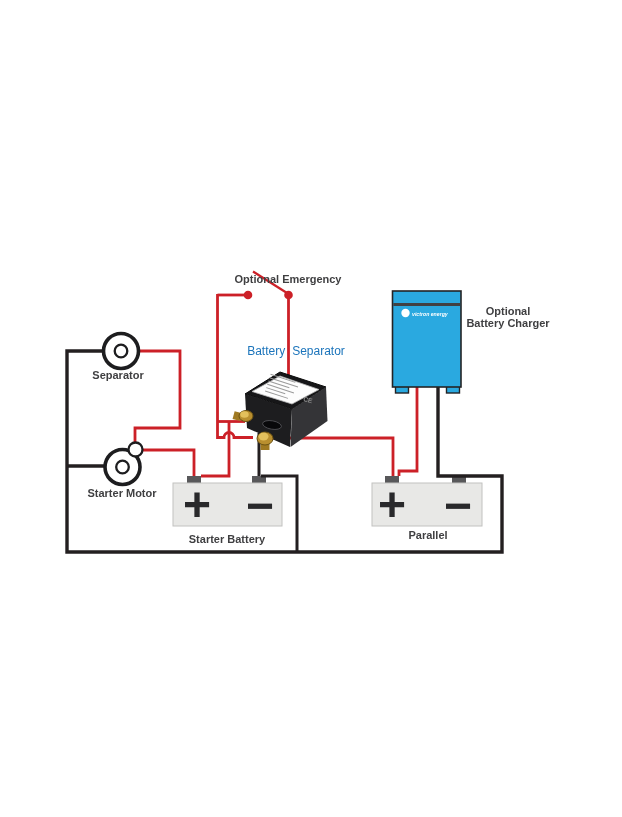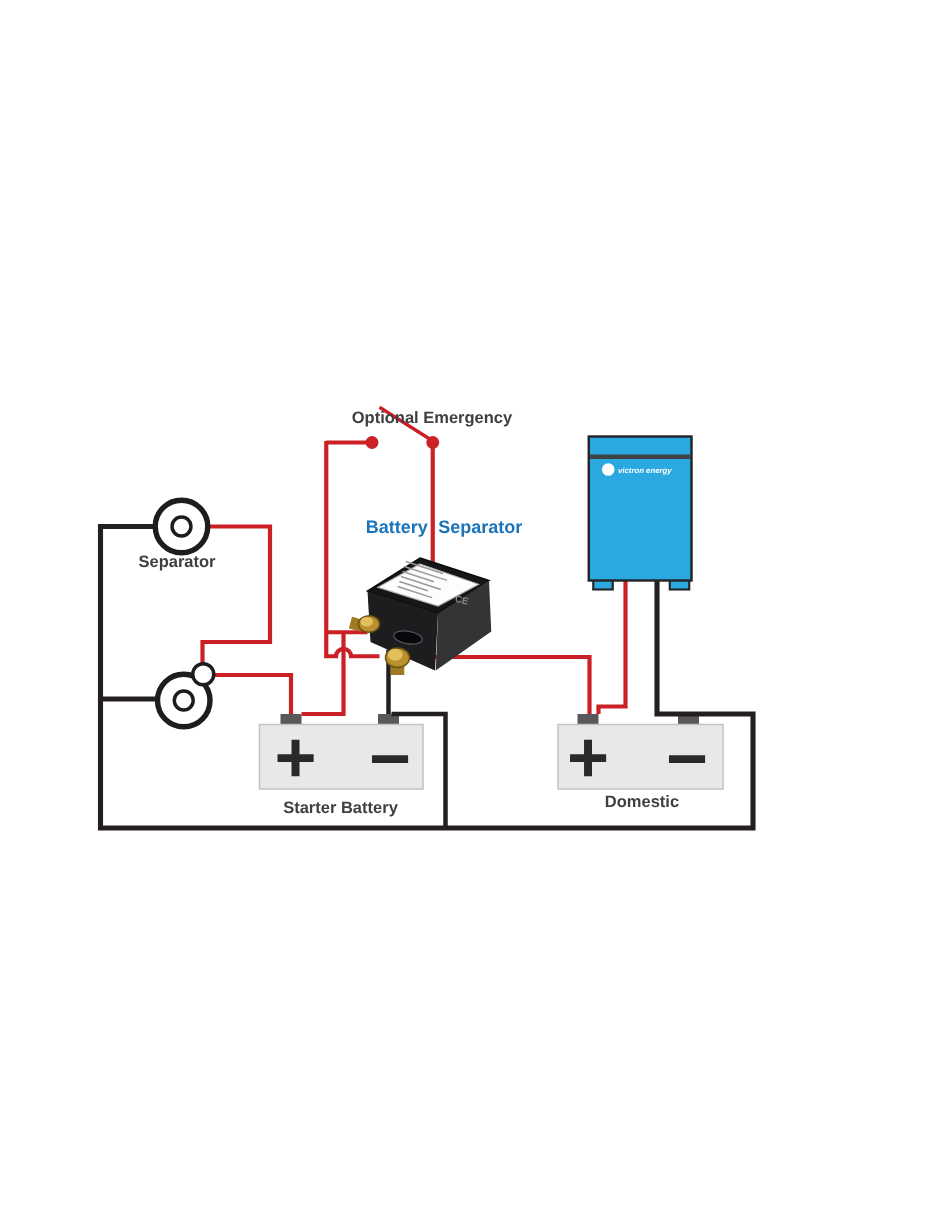--- a/index.html
+++ b/index.html
@@ -3,21 +3,21 @@
 <meta charset="utf-8">
 <style>
   html,body{margin:0;padding:0;background:#ffffff;}
   .stage{position:relative;width:622px;height:817px;background:#ffffff;overflow:hidden;
          font-family:"Liberation Sans",sans-serif;}
   .stage svg{position:absolute;left:0;top:0;}
   .lbl{position:absolute;text-align:center;color:#3f3f41;font-weight:bold;
        font-size:11px;line-height:12px;white-space:nowrap;}
   .lbl .ln{display:block;}
   .sep-lbl{position:absolute;left:196px;top:345px;width:200px;text-align:center;
-           color:#1b74bb;font-weight:bold;font-size:12px;line-height:13px;}
+           color:#1b74bb;font-weight:normal;font-size:12px;line-height:13px;}
   .sep-lbl span{display:inline-block;}
   .sep-lbl .gap{width:7px;}
 </style>
 </head>
 <body>
 
 <div class="stage">
 
 <svg width="622" height="817" viewBox="0 0 622 817">
 
@@ -107,23 +107,28 @@
 </svg>
 
 <div class="lbl" style="left:188px;top:243px;width:200px;margin-top:30px;">
   <span class="ln">Optional Emergency</span>
 </div>
 
 <div class="sep-lbl">
   <span>Battery</span><span class="gap"></span><span>Separator</span>
 </div>
 
+<div class="lbl" style="left:408px;top:305px;width:200px;">
+  <span class="ln">Optional</span>
+  <span class="ln">Battery Charger</span>
+</div>
 
 <div class="lbl" style="left:18px;top:369px;width:200px;">Separator</div>
 
+<div class="lbl" style="left:22px;top:487px;width:200px;">Starter Motor</div>
 
 <div class="lbl" style="left:127px;top:533px;width:200px;">Starter Battery</div>
 
 <div class="lbl" style="left:328px;top:529px;width:200px;">
-  <span class="ln">Domestic</span>
+  <span class="ln">Parallel</span>
 </div>
 
 </div>
 
 </body></html>

